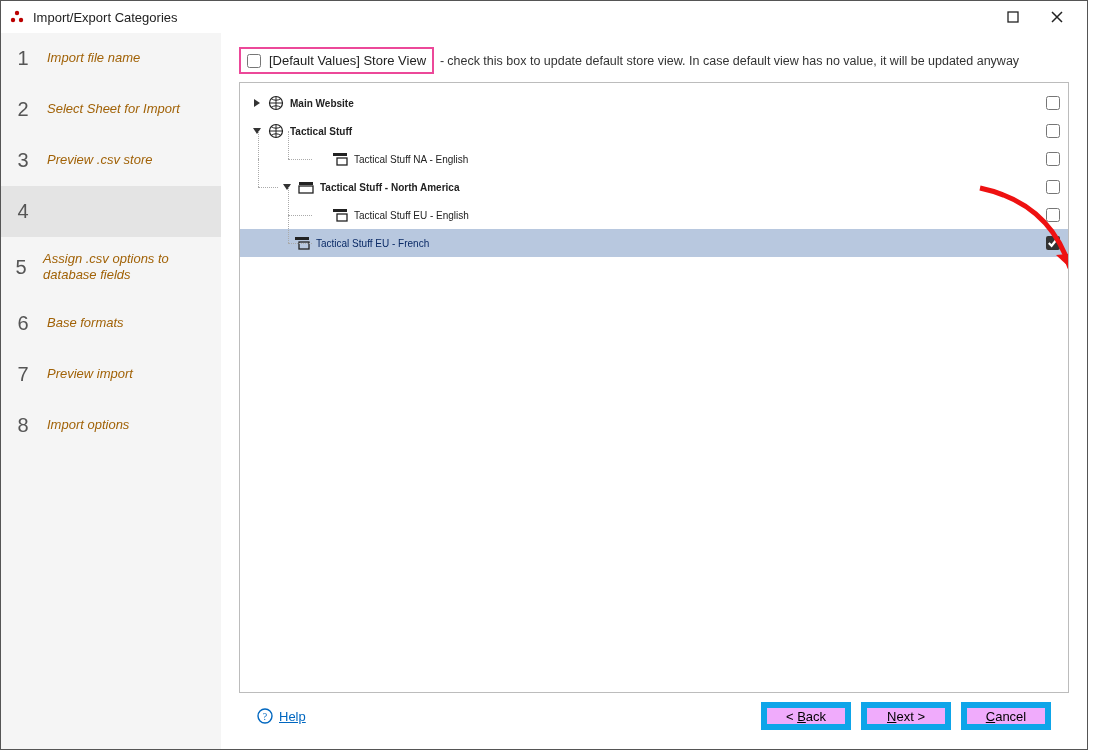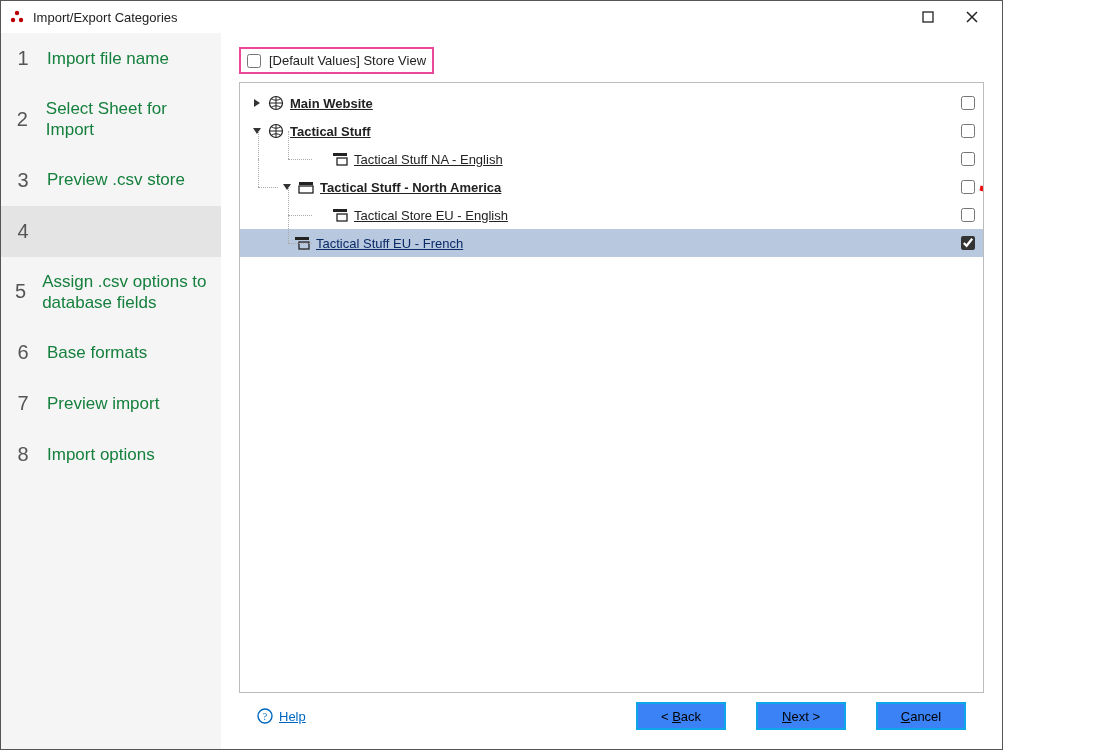--- a/index.html
+++ b/index.html
@@ -1,57 +1,57 @@
 <!DOCTYPE html>
 <html><head>
 <meta charset="utf-8">
 <style>
   * { box-sizing: border-box; }
   html, body { margin: 0; padding: 0; font-family: "Segoe UI", Tahoma, sans-serif; font-size: 13px; color: #222; }
-  .window { width: 1003px; height: 750px; border: 1px solid #555; display: flex; flex-direction: column; background: #fff; position: relative; }
+  .window { width: 1088px; height: 750px; border: 1px solid #555; display: flex; flex-direction: column; background: #fff; position: relative; }
   .titlebar { height: 32px; display: flex; align-items: center; padding: 0 8px; border-bottom: 0; }
   .titlebar .app-icon { width: 16px; height: 16px; margin-right: 8px; color: #b00; }
   .titlebar .title { flex: 0 0 auto; font-size: 13px; }
   .titlebar .spacer { flex: 1; }
   .titlebar .win-btn { width: 44px; height: 30px; display: flex; align-items: center; justify-content: center; }
   .titlebar .win-btn svg { width: 12px; height: 12px; }
   .body { flex: 1; display: flex; overflow: hidden; }
   .sidebar { width: 220px; background: #f5f5f5; border-right: 0; }
   .step { display: flex; align-items: center; padding: 14px 14px; gap: 16px; cursor: default; }
   .step .num { font-size: 20px; color: #555; width: 16px; text-align: center; }
-  .step .label { font-size: 17px; color: #15803d; line-height: 1.25; }
+  .step .label { font-size: 13px; color: #a16207; line-height: 1.25; font-style: italic; }
   .step.active { background: #e4e4e4; }
   .main { flex: 1; display: flex; flex-direction: column; padding: 14px 18px 0 18px; position: relative; }
   .default-row { display: flex; align-items: center; gap: 6px; margin-bottom: 8px; }
   .default-row .boxed { display: inline-flex; align-items: center; gap: 8px; padding: 4px 6px; border: 2px solid #ec4899; }
   .default-row .hint { font-size: 12.5px; color: #333; }
   .default-row .hint .dash { margin-right: 3px; }
   input[type="checkbox"].chk { width: 14px; height: 14px; accent-color: #333; margin: 0; }
   .tree-panel { flex: 1; border: 1px solid #bcbcbc; overflow: auto; position: relative; }
   .tree { padding: 6px 0 6px 0; }
   .node { display: flex; align-items: center; height: 28px; position: relative; }
   .node .toggle { width: 14px; height: 14px; display: flex; align-items: center; justify-content: center; margin-right: 4px; }
   .node .icon { width: 16px; height: 16px; display: flex; align-items: center; justify-content: center; margin-right: 6px; }
-  .node .text { font-size: 13px; text-decoration: underline; }
+  .node .text { font-size: 10px; }
   .node.bold .text { font-weight: 600; }
   .node .row-check { position: absolute; right: 8px; }
   .node.selected { background: #b8c8df; }
   .node.selected .text { color: #0a2a66; }
   .indent-0 { padding-left: 10px; }
   .indent-1 { padding-left: 26px; }
   .indent-2 { padding-left: 56px; }
   
   .conn { position: absolute; border-left: 1px dotted #aaa; }
   .conn-h { position: absolute; border-top: 1px dotted #aaa; }
   .arrow-overlay { position: absolute; pointer-events: none; }
   .footer { height: 56px; display: flex; align-items: center; padding: 0 18px 10px 18px; gap: 10px; }
   .footer .help { display: flex; align-items: center; gap: 6px; color: #0067c0; font-size: 13px; text-decoration: underline; }
   .footer .help svg { width: 16px; height: 16px; }
   .footer .spacer { flex: 1; }
-  .footer button { min-width: 90px; height: 28px; background: #3b82f6; border: 2px solid #0ea5e9; font-size: 13px; padding: 0 16px; cursor: pointer; margin-left: 20px; }
+  .footer button { min-width: 90px; height: 28px; background: #f0abfc; border: 6px solid #0ea5e9; font-size: 13px; padding: 0 16px; cursor: pointer; }
   .footer button .ul { text-decoration: underline; }
   .globe, .store-group, .store-view { stroke: #222; fill: none; }
 </style>
 </head>
 <body>
 
 <div class="window">
 
   <div class="titlebar">
     <span class="app-icon">
@@ -113,20 +113,21 @@
       </div>
     </div>
 
     <div class="main">
 
       <div class="default-row">
         <span class="boxed">
           <input type="checkbox" class="chk" style="">
           <span>[Default Values] Store View</span>
         </span>
+        <span class="hint"><span class="dash">-</span><span>check this box to update default store view. In case default view has no value, it will be updated anyway</span></span>
       </div>
 
       <div class="tree-panel">
         <div class="tree">
 
           <div class="node bold indent-0">
             <span class="toggle">
               <svg viewBox="0 0 10 10" width="10" height="10">
                   <path d="M2 1 L8 5 L2 9 Z" fill="#333"></path>
                 </svg>
@@ -194,21 +195,21 @@
           <div class="node indent-2" style="position:relative;">
             <span class="conn" style="left:48px; top:-14px; height:28px;"></span>
             <span class="conn-h" style="left:48px; top:14px; width:24px;"></span>
             <span class="toggle" style="margin-left:18px; visibility:hidden;"></span>
             <span class="icon">
               <svg viewBox="0 0 16 16">
                   <rect x="1" y="2" width="14" height="3" fill="#222"></rect>
                   <rect x="5" y="7" width="10" height="7" fill="none" stroke="#222" stroke-width="1.3"></rect>
                 </svg>
             </span>
-            <span class="text">Tactical Store EU - English</span>
+            <span class="text">Tactical Stuff EU - English</span>
             <input type="checkbox" class="chk row-check" style="">
           </div>
 
           <div class="node selected indent-2" style="position:relative;padding-left:18px;">
             <span class="conn" style="left:48px; top:-14px; height:28px;"></span>
             <span class="conn-h" style="left:48px; top:14px; width:24px;"></span>
             <span class="toggle" style="margin-left:18px; visibility:hidden;"></span>
             <span class="icon">
               <svg viewBox="0 0 16 16">
                   <rect x="1" y="2" width="14" height="3" fill="#222"></rect>

